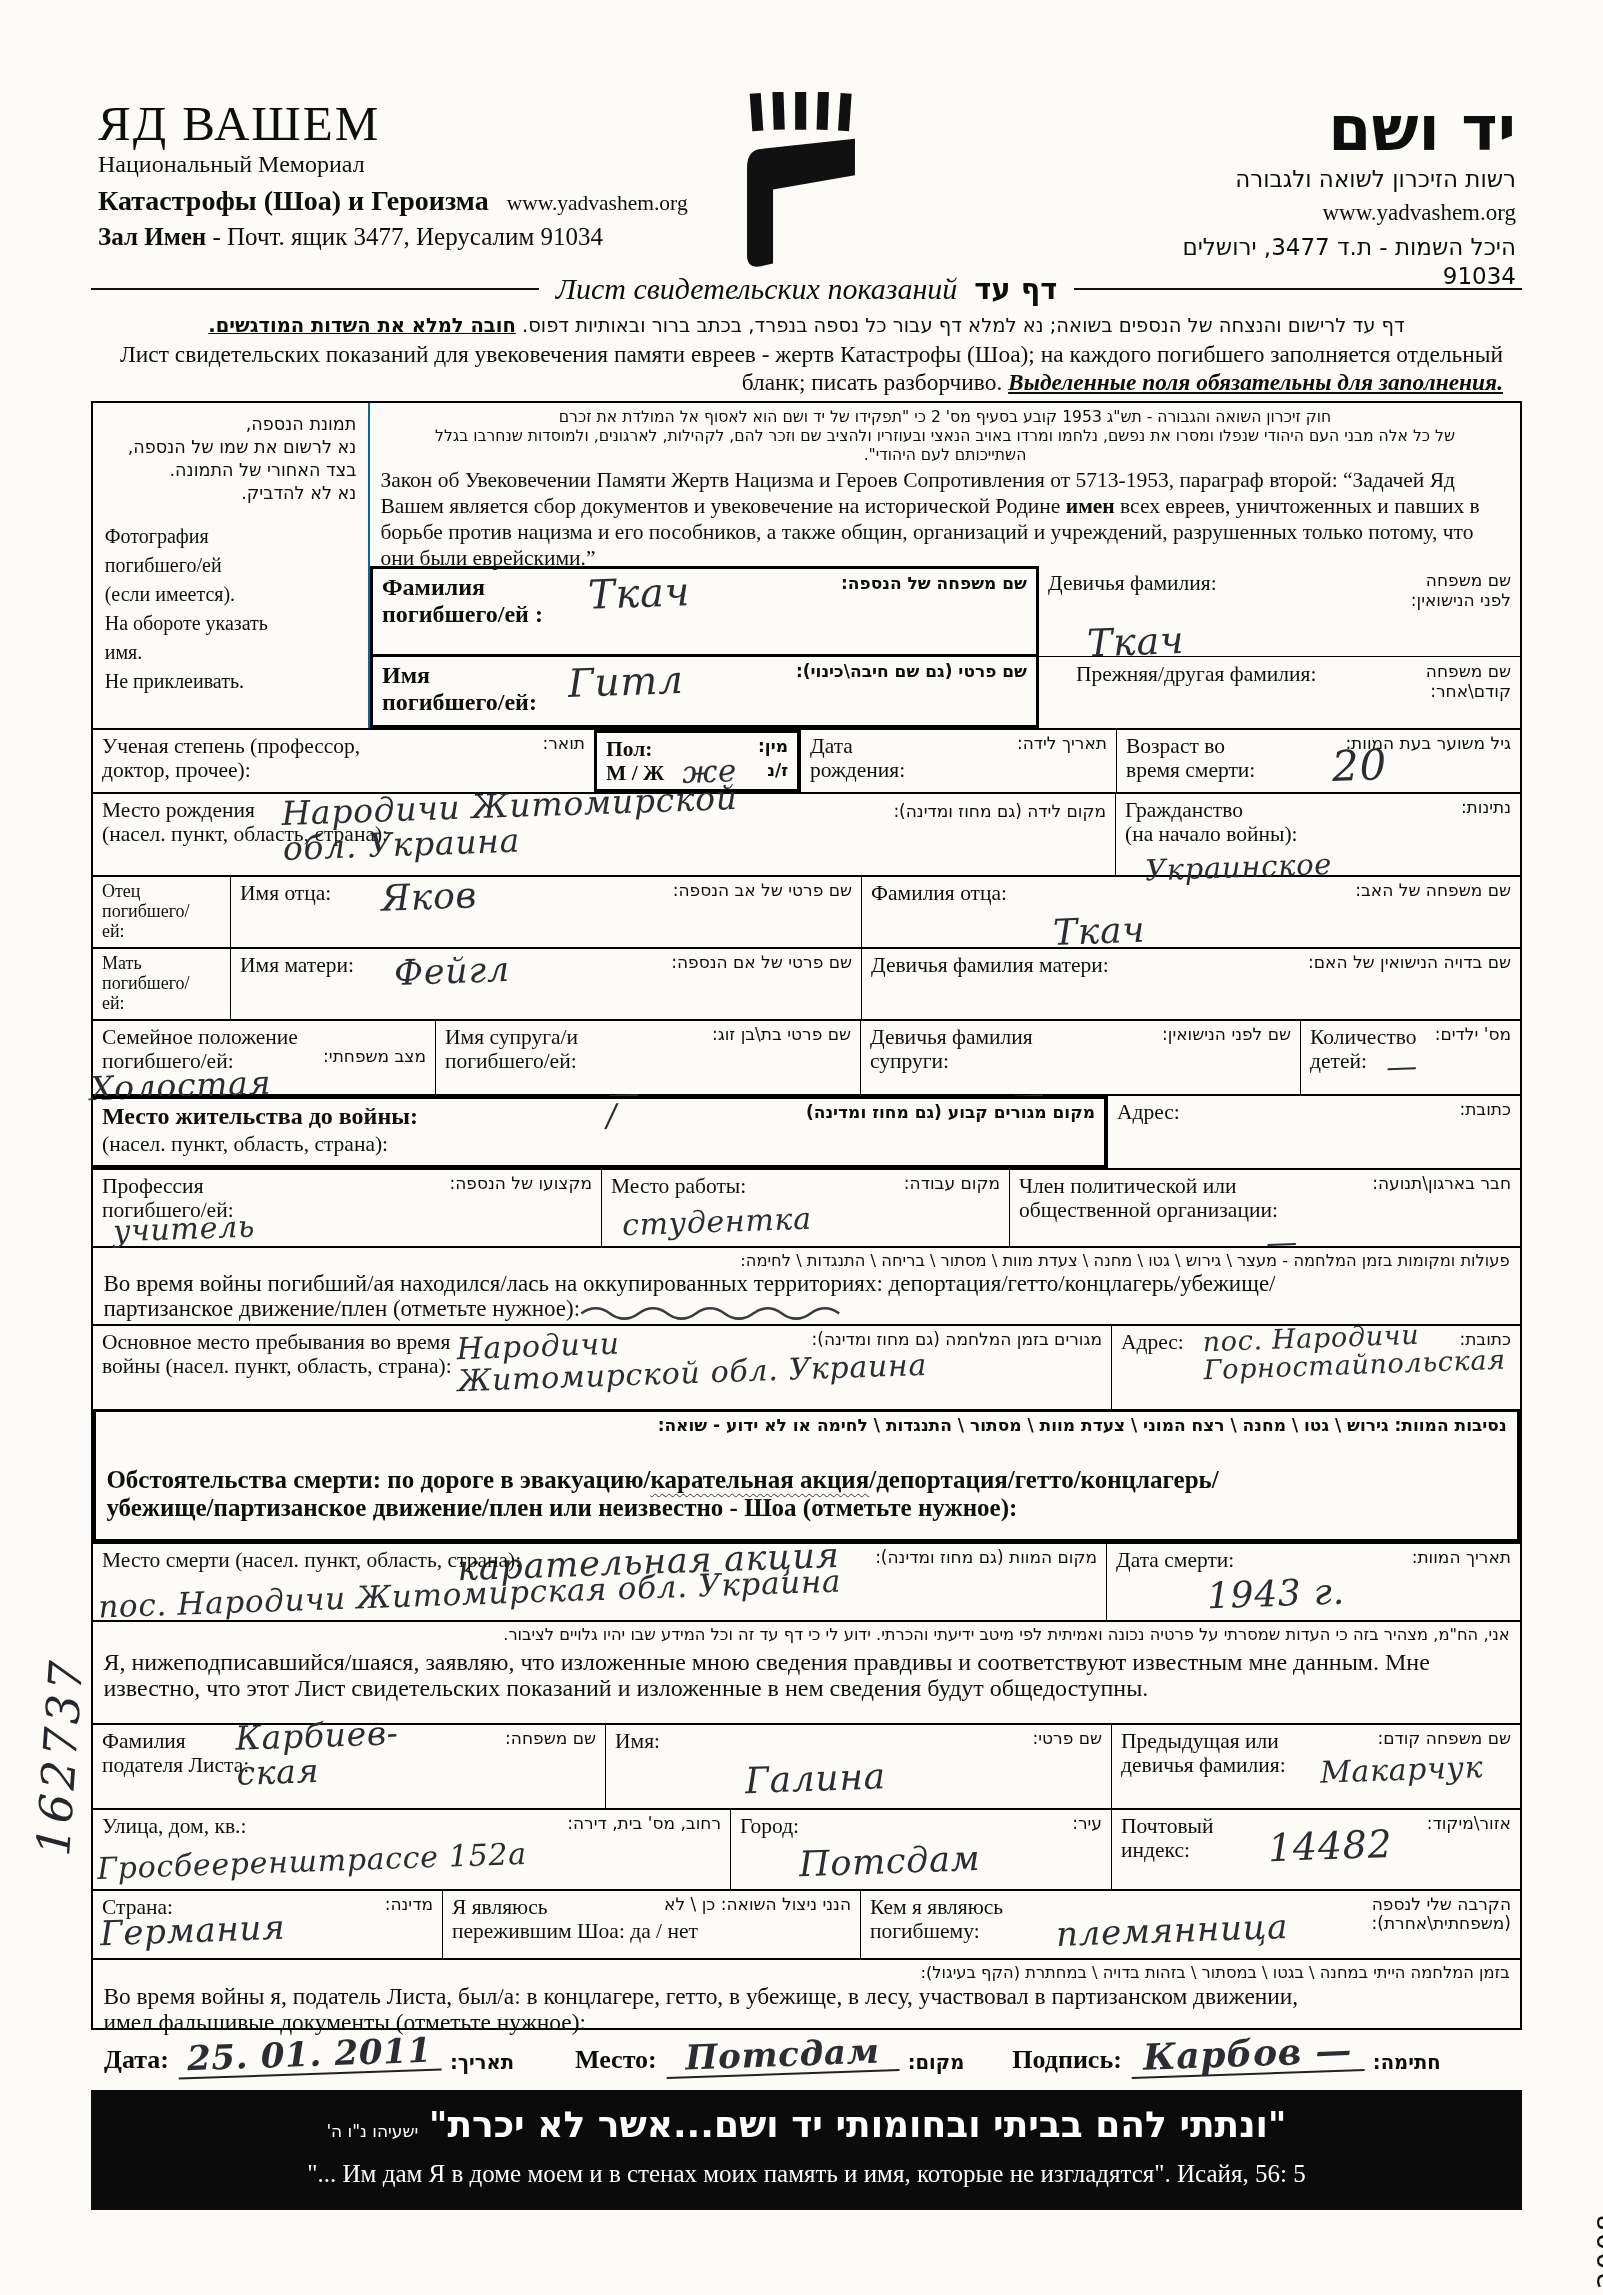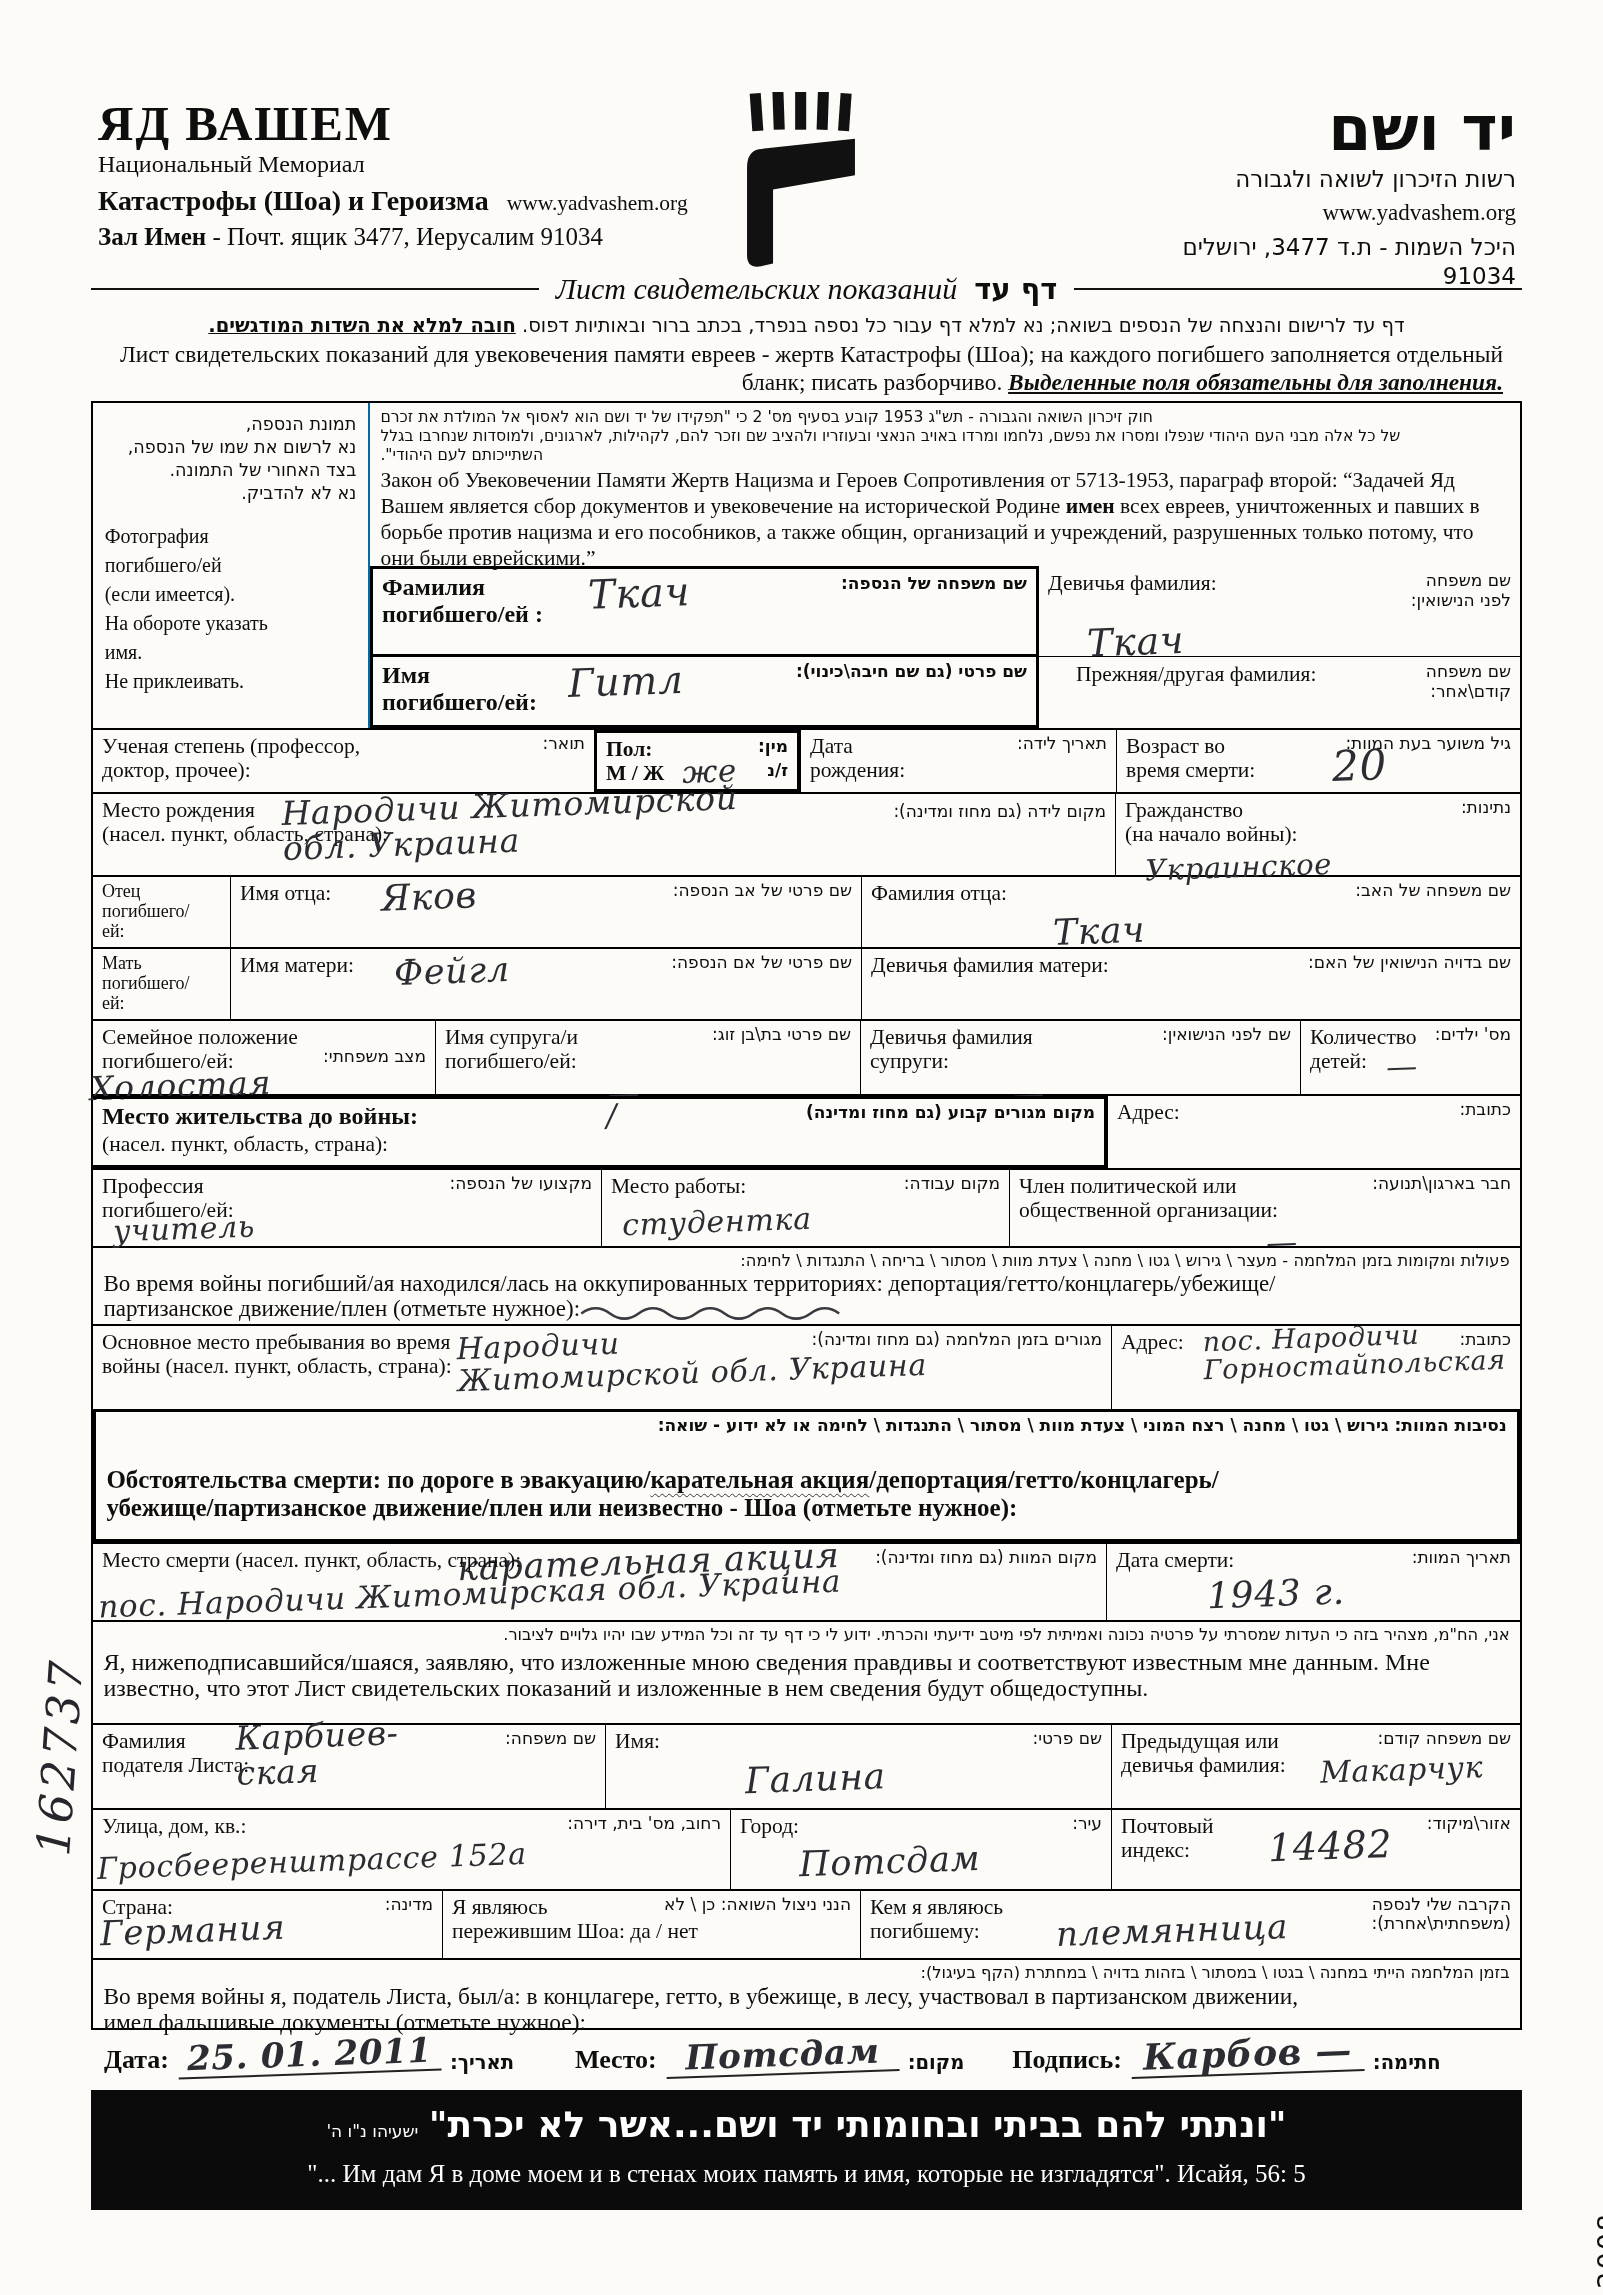--- a/index.html
+++ b/index.html
@@ -2,21 +2,21 @@
 <html style="font-size:10.4px"><head>
 <meta charset="utf-8">
 <style>
   html,body{margin:0;padding:0;background:#d8d8d8;}
   .doc{position:relative;width:1603px;height:2295px;background:#fcfbf7;
        font-family:"Liberation Serif",serif;color:#0e0e0e;overflow:hidden;}
   .abs{position:absolute;}
   
   .hdr{top:98px;left:98px;width:1418px;display:flex;justify-content:space-between;}
   .hdr-left{width:638px;}
-  .ru-logo-title{font-size:49px;font-weight:bold;letter-spacing:2px;line-height:1.05;}
+  .ru-logo-title{font-size:49px;font-weight:normal;letter-spacing:2px;line-height:1.05;}
   .ru-logo-l1{font-size:24px;font-weight:normal;margin-top:2px;}
   .ru-logo-l2{font-size:28px;font-weight:bold;margin-top:6.5px;}
   .ru-logo-l3{font-size:25px;margin-top:6.5px;}
   .w-site{font-size:21.5px;font-weight:normal;margin-left:18px;}
   .hdr-right{width:390px;direction:rtl;text-align:right;}
   .he{font-family:"DejaVu Sans",sans-serif;}
   .he-logo-title{font-size:62px;font-weight:bold;line-height:1.0;}
   .he-sub{font-size:23px;margin-top:5.2px;line-height:1.25;}
   
   .ttl{top:272px;left:91px;width:1431px;display:flex;align-items:center;gap:17px;}
@@ -38,21 +38,21 @@
   .b{font-weight:bold;}
   .hw{font-family:"DejaVu Serif",serif;font-style:italic;font-size:31px;line-height:1.05;
       color:#2c2d33;white-space:pre-line;letter-spacing:0.7px;transform:rotate(-2deg);}
   .hbox{border:3.9px solid #000;}
   .secA{display:flex;height:325px;}
   .photo-cell{width:277px;border-right:2px solid #0369a1;padding:10.4px 11.7px;box-sizing:border-box;}
   .photo-he{font-family:"DejaVu Sans",sans-serif;font-size:17.6px;direction:rtl;text-align:right;white-space:pre-line;line-height:1.3;}
   .photo-ru{font-size:20px;white-space:pre-line;line-height:1.45;margin-top:17px;}
   .secA-right{flex:1;display:flex;flex-direction:column;}
   .law{height:163px;padding:5.2px 10.4px;box-sizing:border-box;}
-  .law-he{font-family:"DejaVu Sans",sans-serif;font-size:15.6px;direction:rtl;text-align:left;line-height:1.2;white-space:pre-line;}
+  .law-he{font-family:"DejaVu Sans",sans-serif;font-size:15.6px;direction:rtl;text-align:center;line-height:1.2;white-space:pre-line;}
   .law-ru{font-size:21.5px;line-height:1.2;margin-top:3.9px;}
   .famrow{display:flex;height:91px;}
   .namerow{display:flex;height:72px;gap:28px;}
   .fam-left{width:669px;box-sizing:border-box;position:relative;padding:5.2px 9px;}
   .fam-right{flex:1;box-sizing:border-box;position:relative;padding:5.2px 9px;}
   .para{padding:3.9px 10.4px;box-sizing:border-box;}
   .wavy{text-decoration:underline wavy #3a3a40 1.3px;text-underline-offset:5.2px;}
   .sq{display:inline-block;vertical-align:middle;}
   
   .footline{top:2035px;left:104px;width:1418px;display:flex;align-items:flex-end;gap:9px;font-size:26px;font-weight:bold;}

